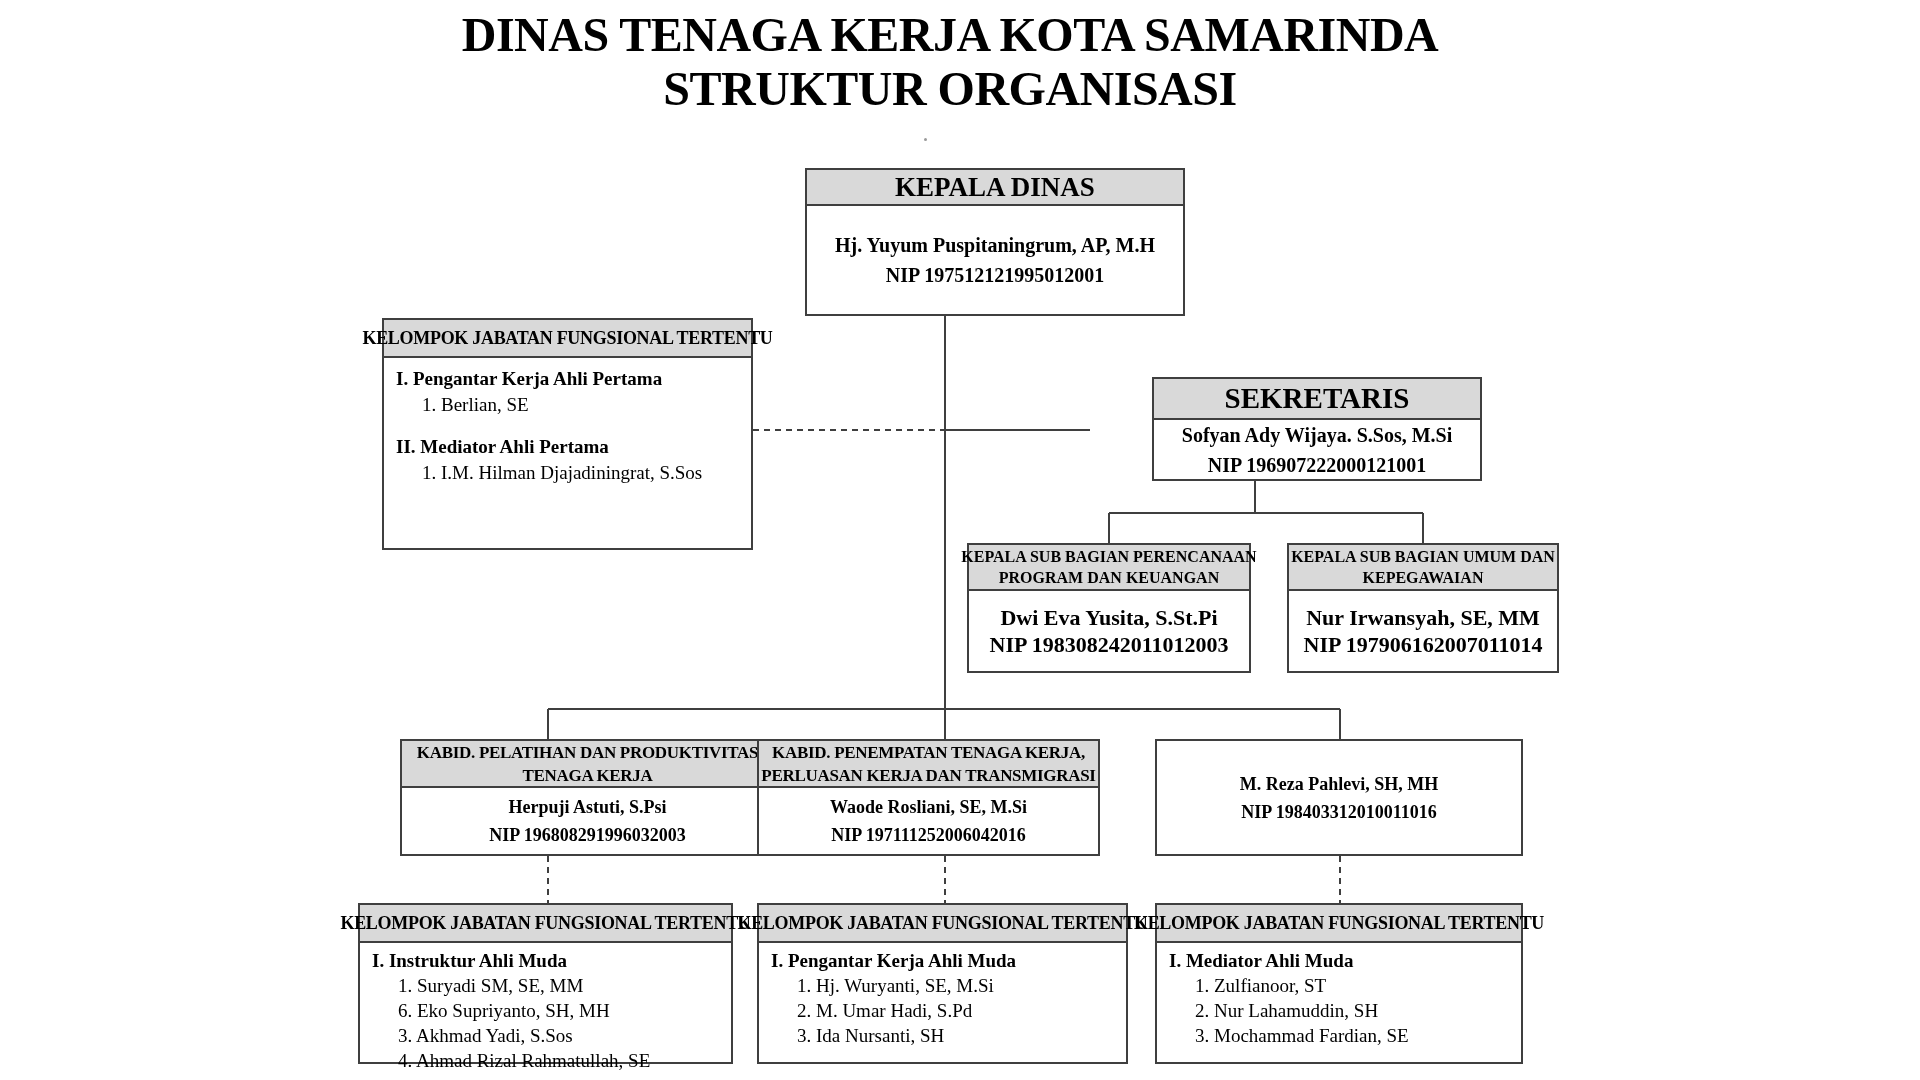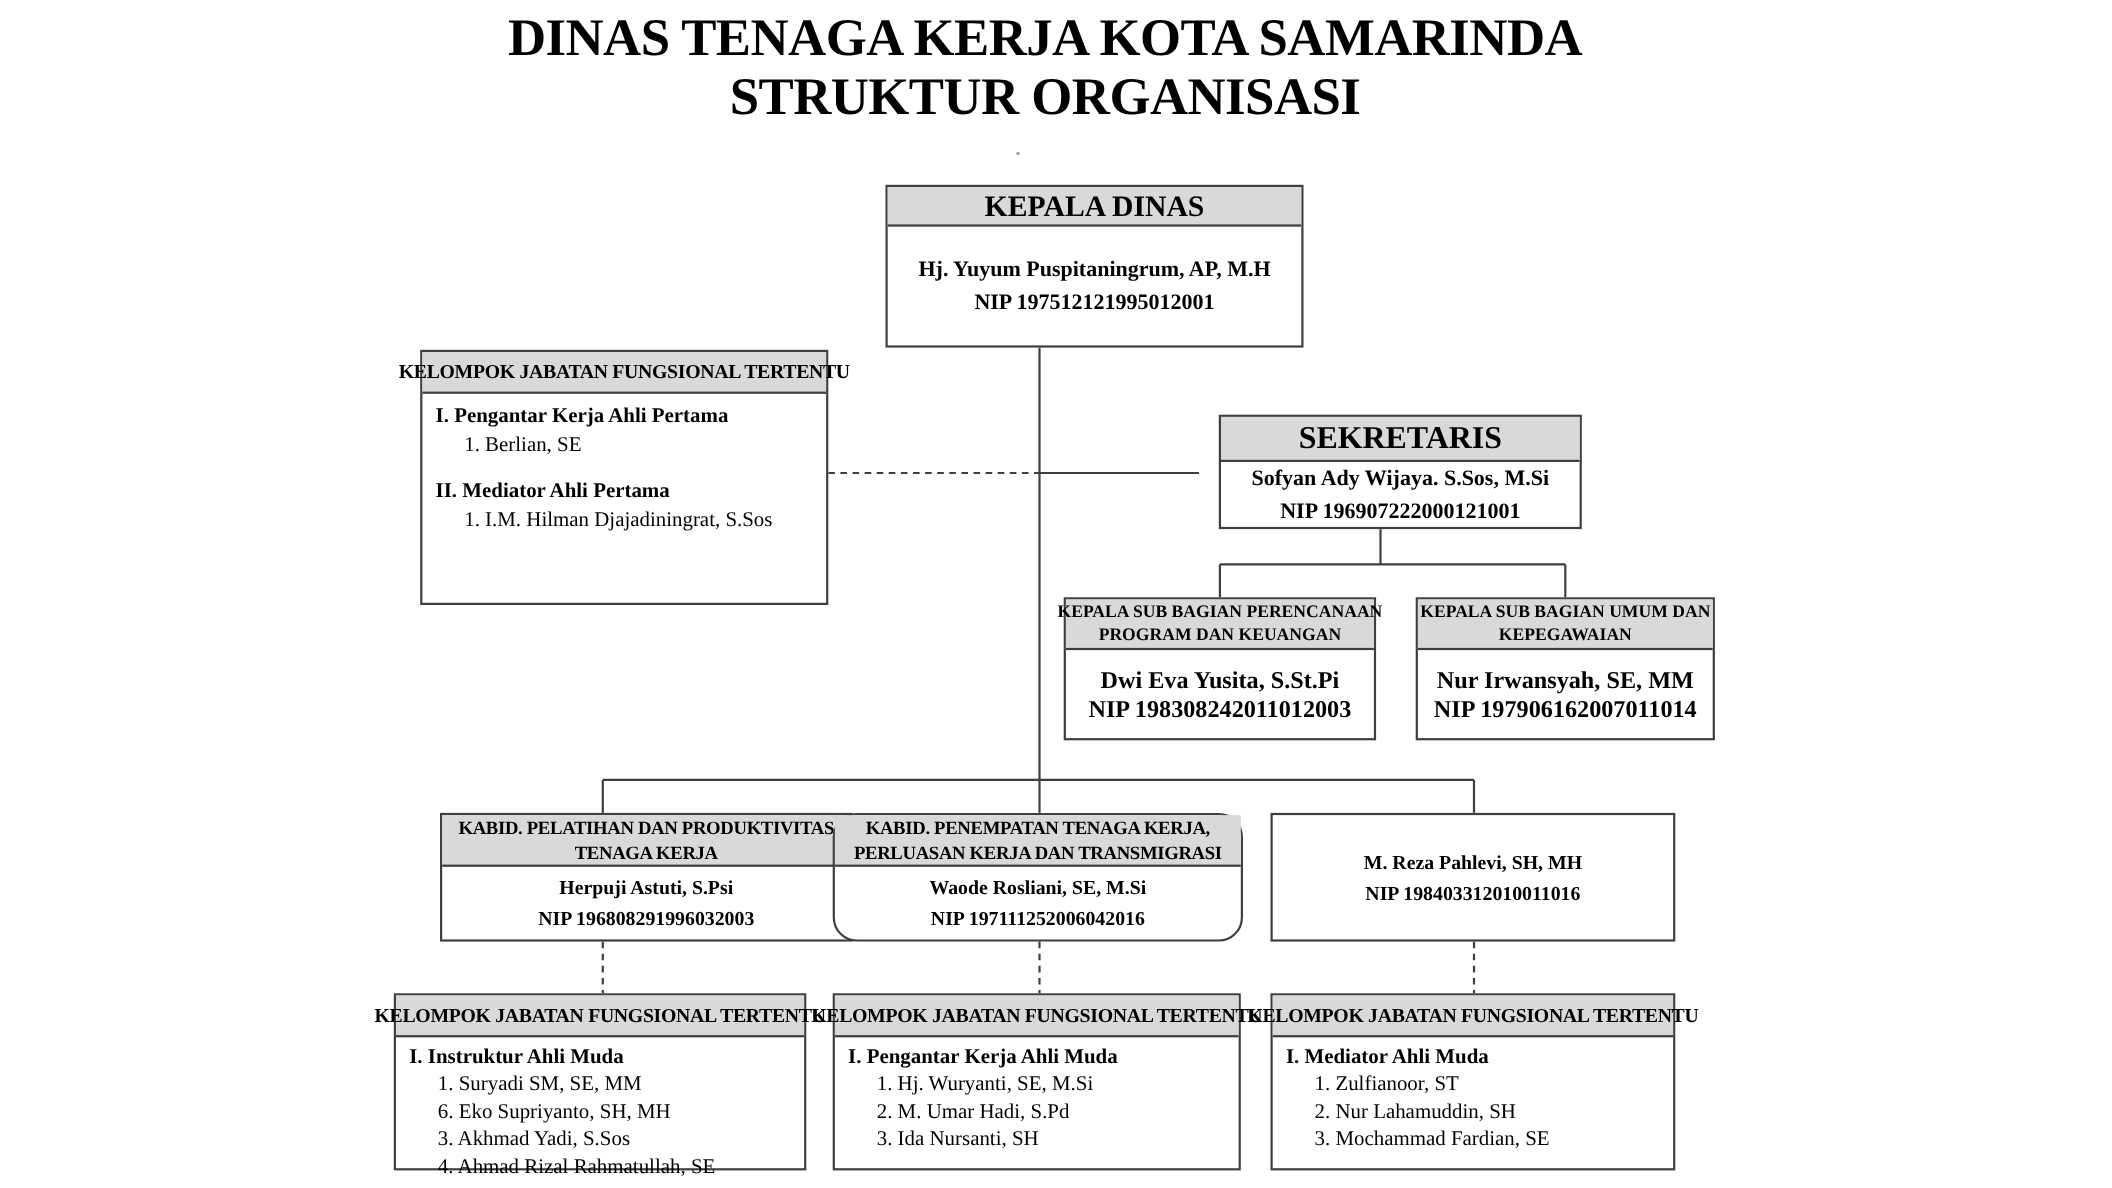--- a/index.html
+++ b/index.html
@@ -93,21 +93,21 @@
       <div>KELOMPOK JABATAN FUNGSIONAL TERTENTU</div>
     </div>
     <div class="bdy">
         <div class="group-heading">I. Pengantar Kerja Ahli Pertama</div>
         <div class="group-member">1. Berlian, SE</div>
         <div class="group-heading">II. Mediator Ahli Pertama</div>
         <div class="group-member">1. I.M. Hilman Djajadiningrat, S.Sos</div>
       </div>
   </div>
 
-  <div class="node" id="sekretaris" style="left:1108px;top:377px;width:330px;height:104px;">
+  <div class="node" id="sekretaris" style="left:1152px;top:377px;width:330px;height:104px;">
     <div class="hdr">
       <div>SEKRETARIS</div>
     </div>
     <div class="bdy">
       <div>Sofyan Ady Wijaya. S.Sos, M.Si</div>
       <div>NIP 196907222000121001</div>
     </div>
   </div>
 
   <div class="node subbag" id="subbag-perencanaan" style="left:967px;top:543px;width:284px;height:130px;">
@@ -136,21 +136,21 @@
     <div class="hdr">
       <div>KABID. PELATIHAN DAN PRODUKTIVITAS</div>
       <div>TENAGA KERJA</div>
     </div>
     <div class="bdy">
       <div>Herpuji Astuti, S.Psi</div>
       <div>NIP 196808291996032003</div>
     </div>
   </div>
 
-  <div class="node kabid" id="kabid-penempatan" style="left:757px;top:739px;width:373px;height:117px;border-radius:22px;">
+  <div class="node kabid" id="kabid-penempatan" style="left:757px;top:739px;width:343px;height:117px;">
     <div class="hdr">
       <div>KABID. PENEMPATAN TENAGA KERJA,</div>
       <div>PERLUASAN KERJA DAN TRANSMIGRASI</div>
     </div>
     <div class="bdy">
       <div>Waode Rosliani, SE, M.Si</div>
       <div>NIP 197111252006042016</div>
     </div>
   </div>
 

